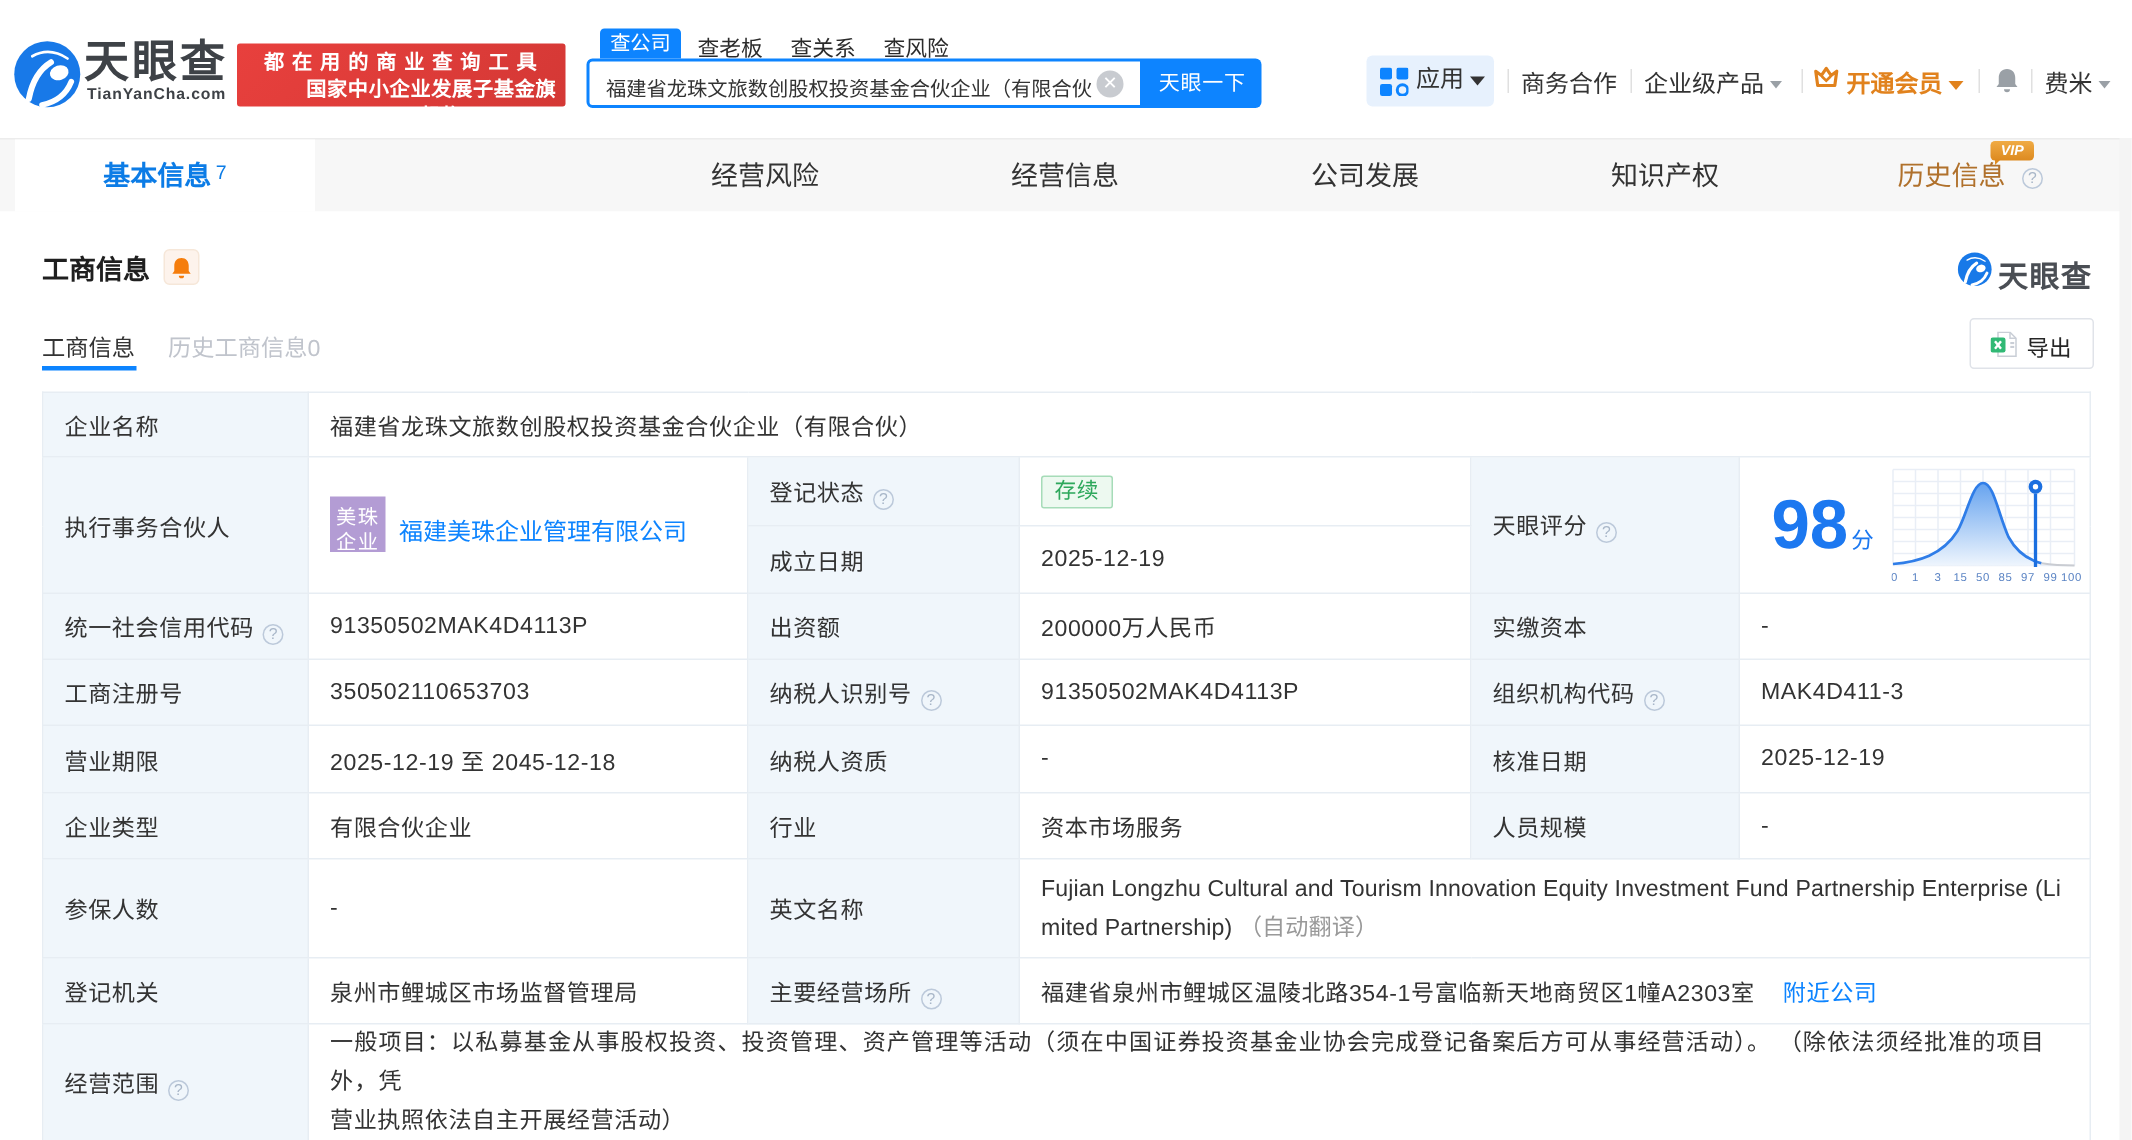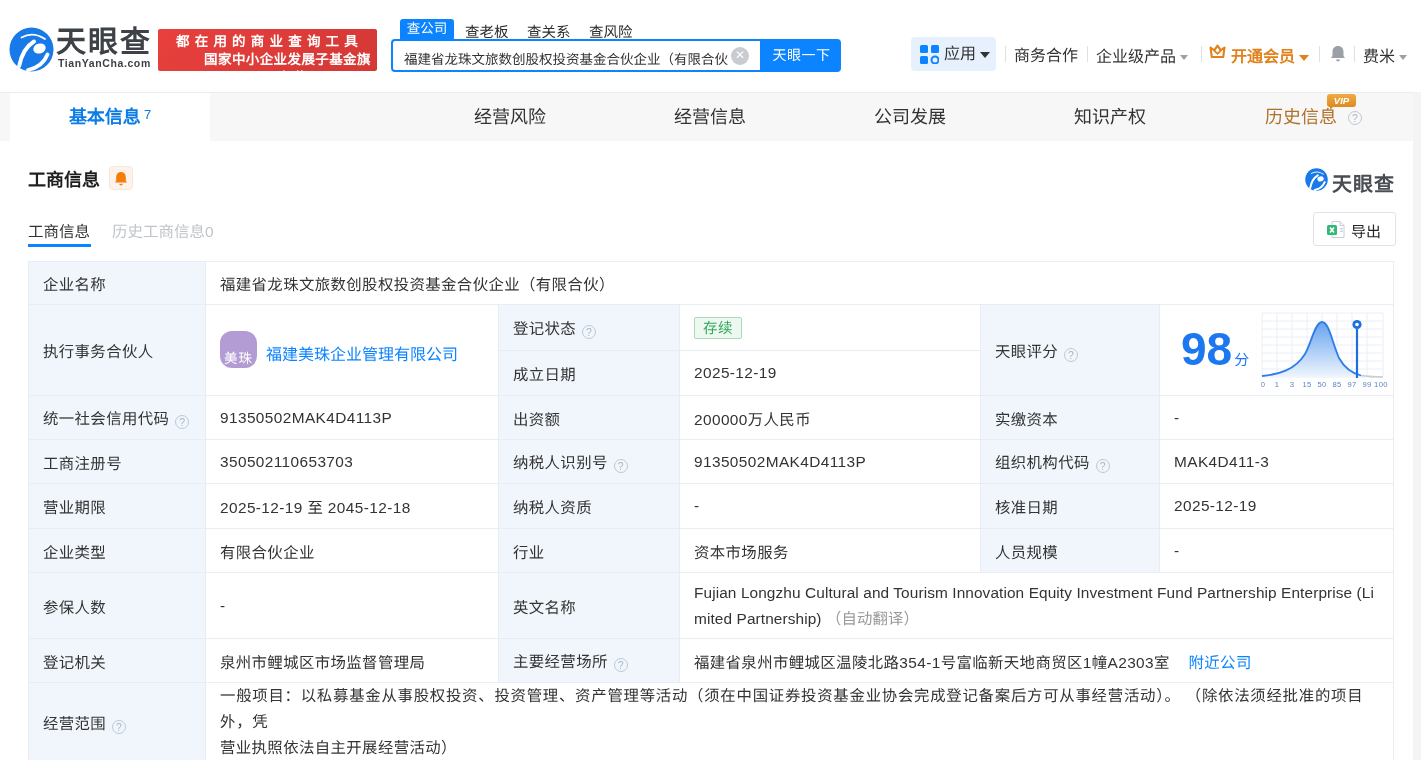--- a/index.html
+++ b/index.html
@@ -96,21 +96,21 @@
   <div id="appbox">
     <svg width="19" height="19" viewBox="0 0 19 19" style="position:absolute;left:9px;top:8px;">
       <rect x="0" y="0" width="8" height="8" rx="1.5" fill="#0d84ff"></rect>
       <rect x="11" y="0" width="8" height="8" rx="1.5" fill="#0d84ff"></rect>
       <rect x="0" y="11" width="8" height="8" rx="1.5" fill="#0d84ff"></rect>
       <circle cx="15" cy="15" r="3.5" fill="none" stroke="#0d84ff" stroke-width="2"></circle>
     </svg>
     <div class="t">应用 <span class="caret" style="border-top-color:#333;"></span></div>
   </div>
   <div class="vsep" style="left:1005px;"></div>
-  <div class="hr-item" style="left:1014px;font-family:Liberation Mono, monospace;">商务合作</div>
+  <div class="hr-item" style="left:1014px;">商务合作</div>
   <div class="vsep" style="left:1087px;"></div>
   <div class="hr-item" style="left:1096px;">企业级产品 <span class="caret" style="border-top-color:#9aa0a6; border-left-width:4.5px;border-right-width:4.5px;border-top-width:5px;"></span></div>
   <div class="vsep" style="left:1201px;"></div>
   <svg id="crown" width="17" height="15" viewBox="0 0 17 15">
     <path d="M1.5,3.5 L5.3,6.3 L8.5,1.6 L11.7,6.3 L15.5,3.5 L14.2,13 L2.8,13 Z" fill="none" stroke="#e1821d" stroke-width="2.1" stroke-linejoin="round"></path>
     <path d="M5.8,7.2 L8.5,9.8 L11.2,7.2" fill="none" stroke="#e1821d" stroke-width="1.8" stroke-linecap="round"></path>
   </svg>
   <div id="member">开通会员 <span class="caret" style="border-top-color:#e1821d;"></span></div>
   <div class="vsep" style="left:1319px;"></div>
   <svg id="bell-top" width="16" height="17" viewBox="0 0 16 17">
@@ -172,21 +172,21 @@
     </colgroup>
     <tbody>
         <tr style="height:43px;">
       <td class="lb">企业名称</td>
       <td colspan="5">福建省龙珠文旅数创股权投资基金合伙企业（有限合伙）</td>
     </tr>
     <tr style="height:45px;">
       <td class="lb" rowspan="2">执行事务合伙人</td>
       <td rowspan="2">
         <div style="position:relative;height:90px;">
-          <div style="position:absolute;left:0px;top:26px;width:37px;height:37px;background:#b39cd4;border-radius:12px;color:#fff;font-size:13.5px;text-align:center;line-height:16.5px;padding-top:20px;letter-spacing:1px;">美珠<br>企业</div>
+          <div style="position:absolute;left:0px;top:26px;width:37px;height:37px;background:#b39cd4;border-radius:0;color:#fff;font-size:13.5px;text-align:center;line-height:16.5px;padding-top:6px;letter-spacing:1px;">美珠<br>企业</div>
           <a class="blue" style="position:absolute;left:46px;top:36px;font-size:16px;letter-spacing:0;">福建美珠企业管理有限公司</a>
         </div>
       </td>
       <td class="lb">登记状态<span class="qm">?</span></td>
       <td><span class="tag-green">存续</span></td>
       <td class="lb" rowspan="2">天眼评分<span class="qm">?</span></td>
       <td rowspan="2" style="padding:0;">
         <div style="position:relative;height:90px;">
           <div style="position:absolute;left:21px;top:17px;font-size:46px;font-weight:bold;color:#1c78f0;letter-spacing:0;">98<span style="font-size:15px;font-weight:normal;margin-left:2px;">分</span></div>
           <svg width="128" height="78" viewBox="0 0 128 78" style="position:absolute;left:101px;top:7px;">

